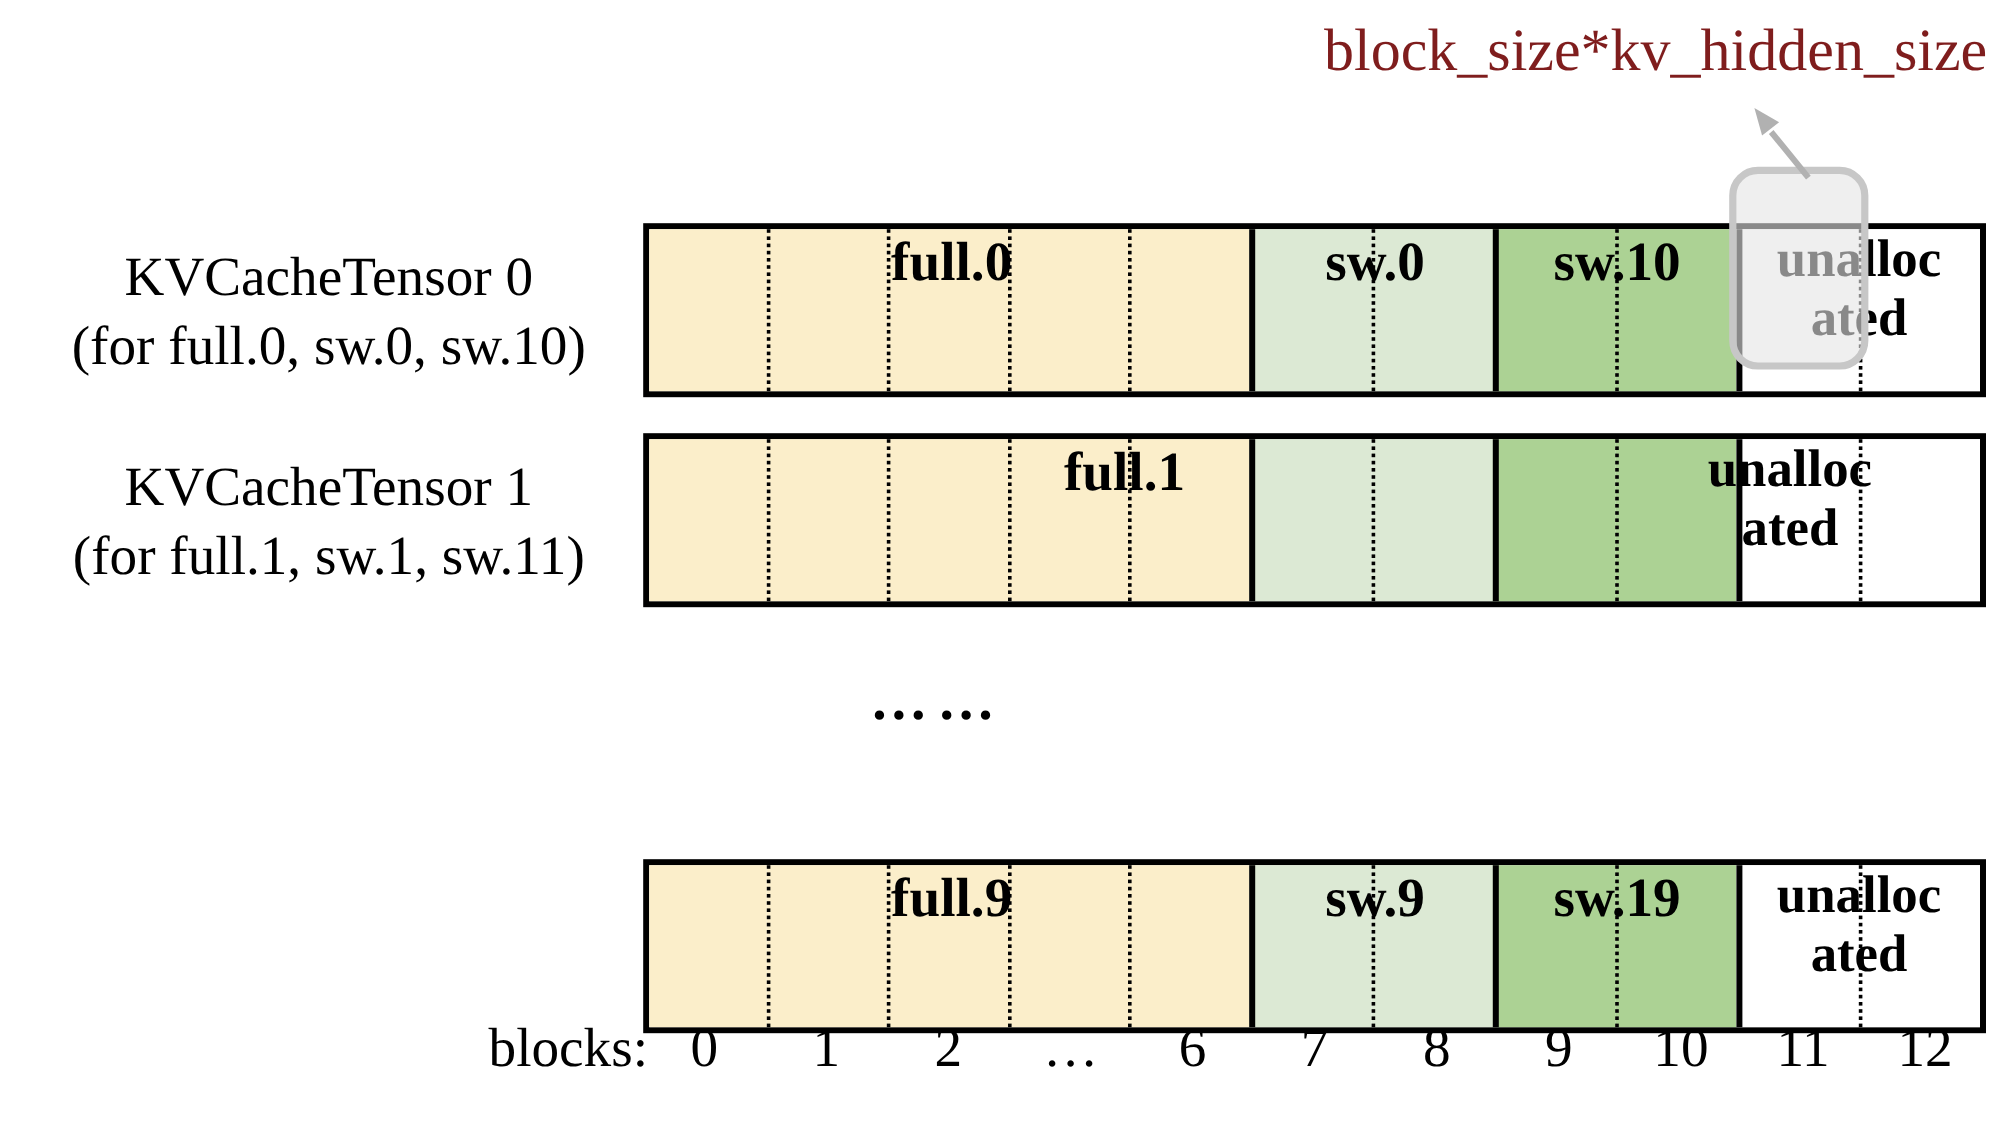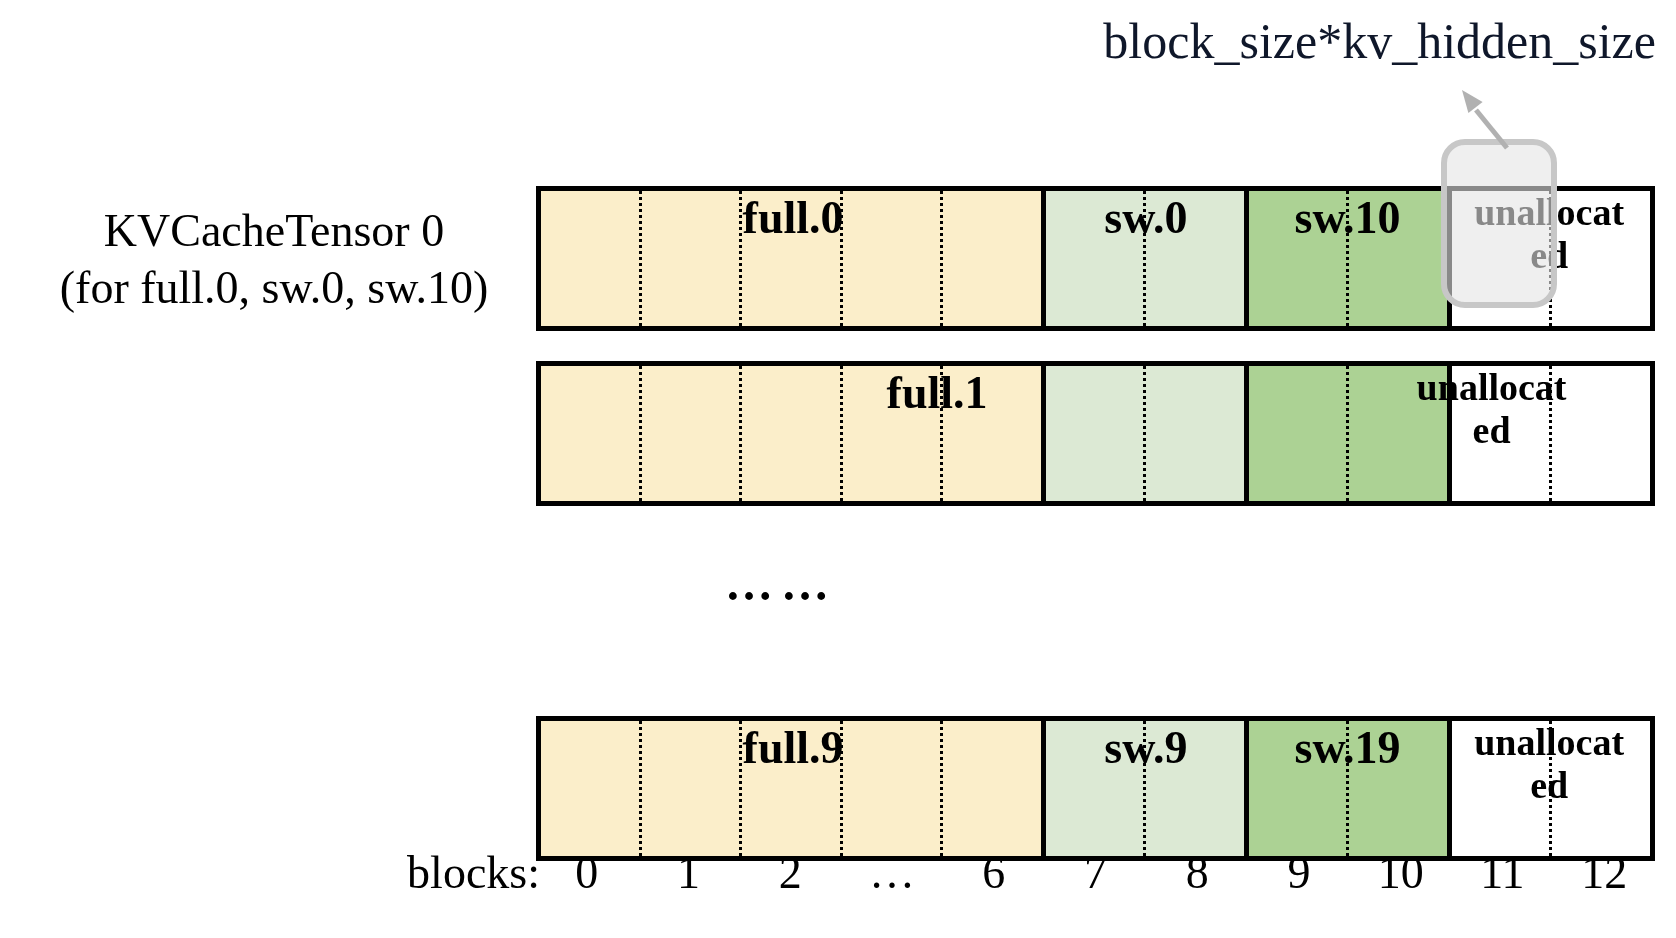--- a/index.html
+++ b/index.html
@@ -3,21 +3,21 @@
 <meta charset="utf-8">
 <style>
   html,body{margin:0;padding:0;background:#ffffff;}
   .canvas{
     position:relative;width:1676px;height:938px;background:#ffffff;overflow:hidden;
     font-family:"Liberation Serif","DejaVu Serif",serif;color:#000;
   }
   
   .top-annotation{
     position:absolute;top:14px;right:20px;font-size:50px;line-height:1.1;
-    white-space:nowrap;color:#0f172a;
+    white-space:nowrap;color:#7f1d1d;
   }
   .arrow-svg{position:absolute;left:1430px;top:80px;width:110px;height:75px;z-index:40;}
   
   .tensor-row{position:absolute;left:0;width:1676px;height:145px;margin-top:36px;}
   .row-label{
     position:absolute;left:28px;width:492px;top:50%;transform:translateY(-50%);
     text-align:center;font-size:46px;line-height:57px;white-space:nowrap;
   }
   .row-box{
     position:absolute;left:536px;top:0;width:1119px;height:145px;
@@ -30,21 +30,21 @@
   .cell.sw2{background:var(--c-sw-late,#ACD294);}
   .cell.un{background:var(--c-unallocated,#FFFFFF);}
   .cell.dotted{border-left:3px dotted var(--c-border,#000);}
   .cell.solid{border-left:5px solid var(--c-border,#000);}
   .region-labels{position:absolute;inset:0;display:flex;z-index:2;pointer-events:none;}
   .region{display:flex;align-items:flex-start;justify-content:center;border-radius:19px;}
   .region.r-full{flex:5 1 0;}
   .region.r-sw1,.region.r-sw2,.region.r-un{flex:2 1 0;}
   .region-text{font-weight:bold;font-size:46px;white-space:nowrap;}
   .un-text{
-    font-weight:bold;font-size:38px;width:152px;line-height:1.12;
+    font-weight:bold;font-size:44px;width:152px;line-height:1.12;
     word-break:break-all;text-align:center;
   }
   
   .block-highlight{
     position:absolute;left:1441px;top:139px;width:116px;height:169px;
     box-sizing:border-box;border:6px solid var(--c-highlight-border,#C7C7C7);
     border-radius:24px;background:var(--c-highlight-fill,rgba(228,228,228,0.6));
     z-index:30;
   }
   
@@ -100,20 +100,24 @@
             <span class="region-text">sw.10</span>
           </div>
         <div class="region r-un">
             <span class="un-text">unallocated</span>
           </div>
       </div>
     </div>
   </div>
 
   <div class="tensor-row" style="top:325px">
+    <div class="row-label">
+      <div>KVCacheTensor 1</div>
+      <div>(for full.1, sw.1, sw.11)</div>
+    </div>
     <div class="row-box">
       <div class="cells">
         <div class="cell full"></div>
         <div class="cell full dotted"></div>
         <div class="cell full dotted"></div>
         <div class="cell full dotted"></div>
         <div class="cell full dotted"></div>
         <div class="cell sw1 solid"></div>
         <div class="cell sw1 dotted"></div>
         <div class="cell sw2 solid"></div>

